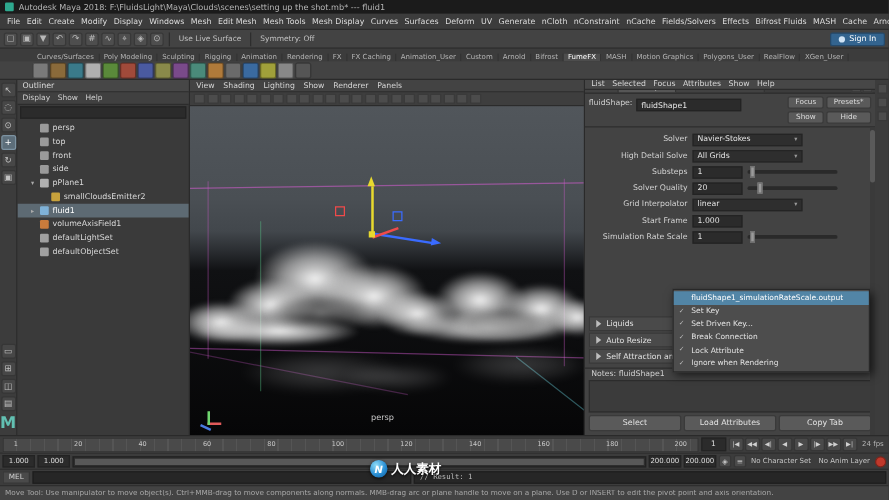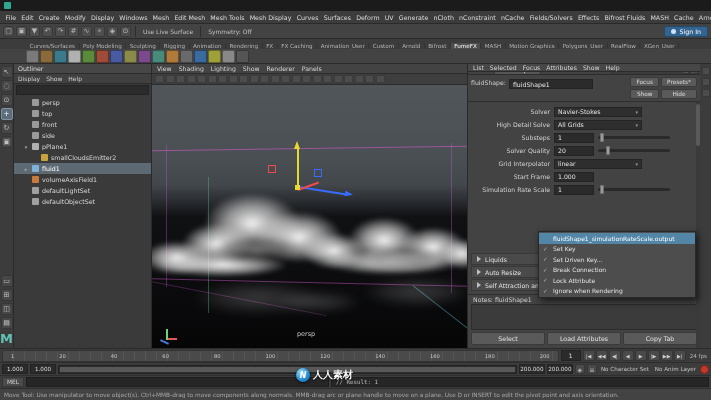--- a/index.html
+++ b/index.html
@@ -153,20 +153,21 @@
 
   .watermark { position:absolute; left:296px; top:368px; display:flex; align-items:center; gap:3px; z-index:60; }
   .wm-logo { width:14px; height:14px; border-radius:50%; background:radial-gradient(circle at 35% 30%, #8fdcf6, #2a8fd4 55%, #0d5a9a); color:#fff; font-size:8px; font-weight:bold; font-style:italic; display:flex; align-items:center; justify-content:center; box-shadow:0 1px 3px rgba(0,0,0,.7); }
   .wm-text { font-size:10px; font-weight:bold; color:#fff; text-shadow:0 1px 2px #000; }
 </style>
 </head>
 <body>
 
 <div class="titlebar">
   <span class="appicon"></span>
+  <span class="title">Autodesk Maya 2018: F:\FluidsLight\Maya\Clouds\scenes\setting up the shot.mb* --- fluid1</span>
 </div>
 
 <div class="menubar">
 
 <span class="menu-item">File</span>
     <span class="menu-item">Edit</span>
     <span class="menu-item">Create</span>
     <span class="menu-item">Modify</span>
     <span class="menu-item">Display</span>
     <span class="menu-item">Windows</span>

